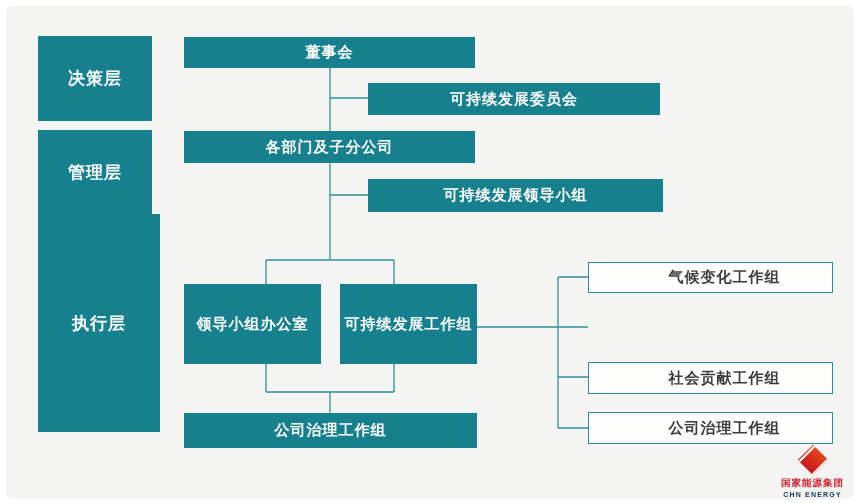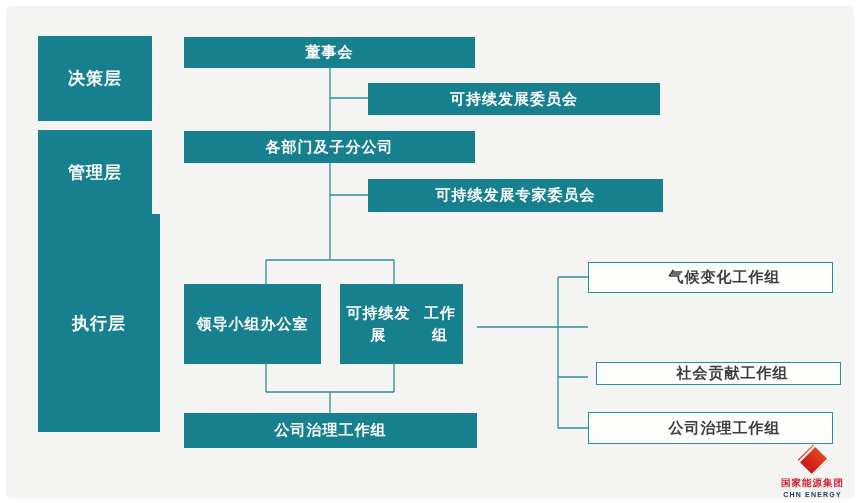--- a/index.html
+++ b/index.html
@@ -46,40 +46,40 @@
   <div class="box teal node" style="left:184px;top:37px;width:291px;height:31px;">
     <span>董事会</span>
   </div>
   <div class="box teal node" style="left:368px;top:83px;width:292px;height:32px;">
     <span>可持续发展委员会</span>
   </div>
   <div class="box teal node" style="left:184px;top:131px;width:291px;height:32px;">
     <span>各部门及子分公司</span>
   </div>
   <div class="box teal node" style="left:368px;top:179px;width:295px;height:33px;">
-    <span>可持续发展专家委员会</span>
+    <span>可持续发展领导小组</span>
   </div>
 
   <div class="box teal two-line" style="left:184px;top:284px;width:137px;height:80px;">
     <span>领导小组</span>
     <span>办公室</span>
   </div>
-  <div class="box teal two-line" style="left:340px;top:284px;width:123px;height:80px;">
+  <div class="box teal two-line" style="left:340px;top:284px;width:137px;height:80px;">
     <span>可持续发展</span>
     <span>工作组</span>
   </div>
 
   <div class="box teal node" style="left:184px;top:413px;width:293px;height:35px;">
     <span>公司治理工作组</span>
   </div>
 
   <div class="box white-box" style="left:588px;top:262px;width:245px;height:31px;">
     <span>气候变化工作组</span>
   </div>
-  <div class="box white-box" style="left:588px;top:362px;width:245px;height:23px;margin-left:8px;">
+  <div class="box white-box" style="left:588px;top:362px;width:245px;height:32px;">
     <span>社会贡献工作组</span>
   </div>
   <div class="box white-box" style="left:588px;top:412px;width:245px;height:32px;">
     <span>公司治理工作组</span>
   </div>
 
   <div class="logo">
     <svg width="38" height="32" viewBox="0 0 40 34">
       <defs>
         <clipPath id="dclip">

